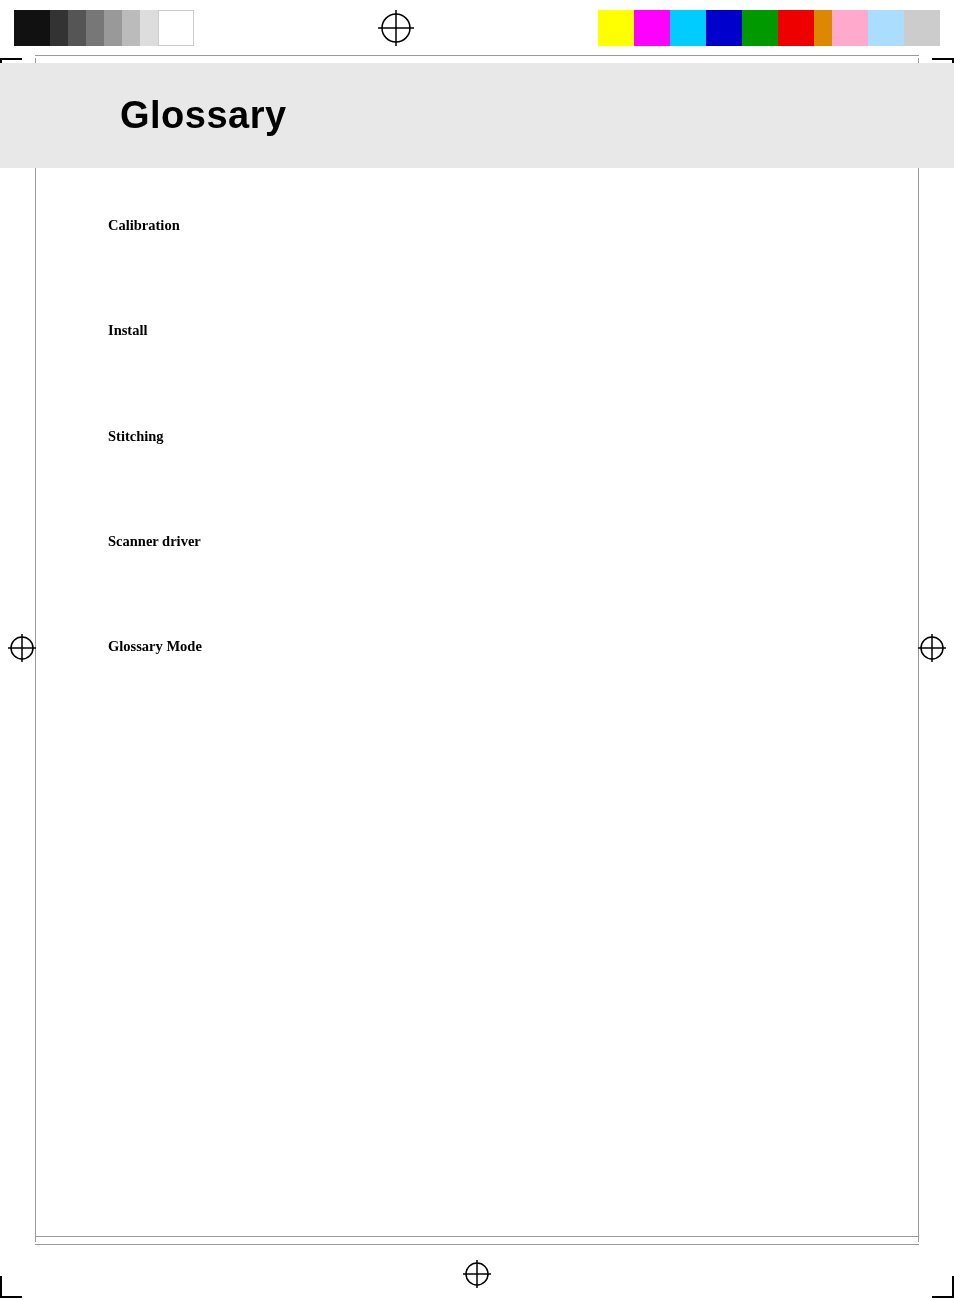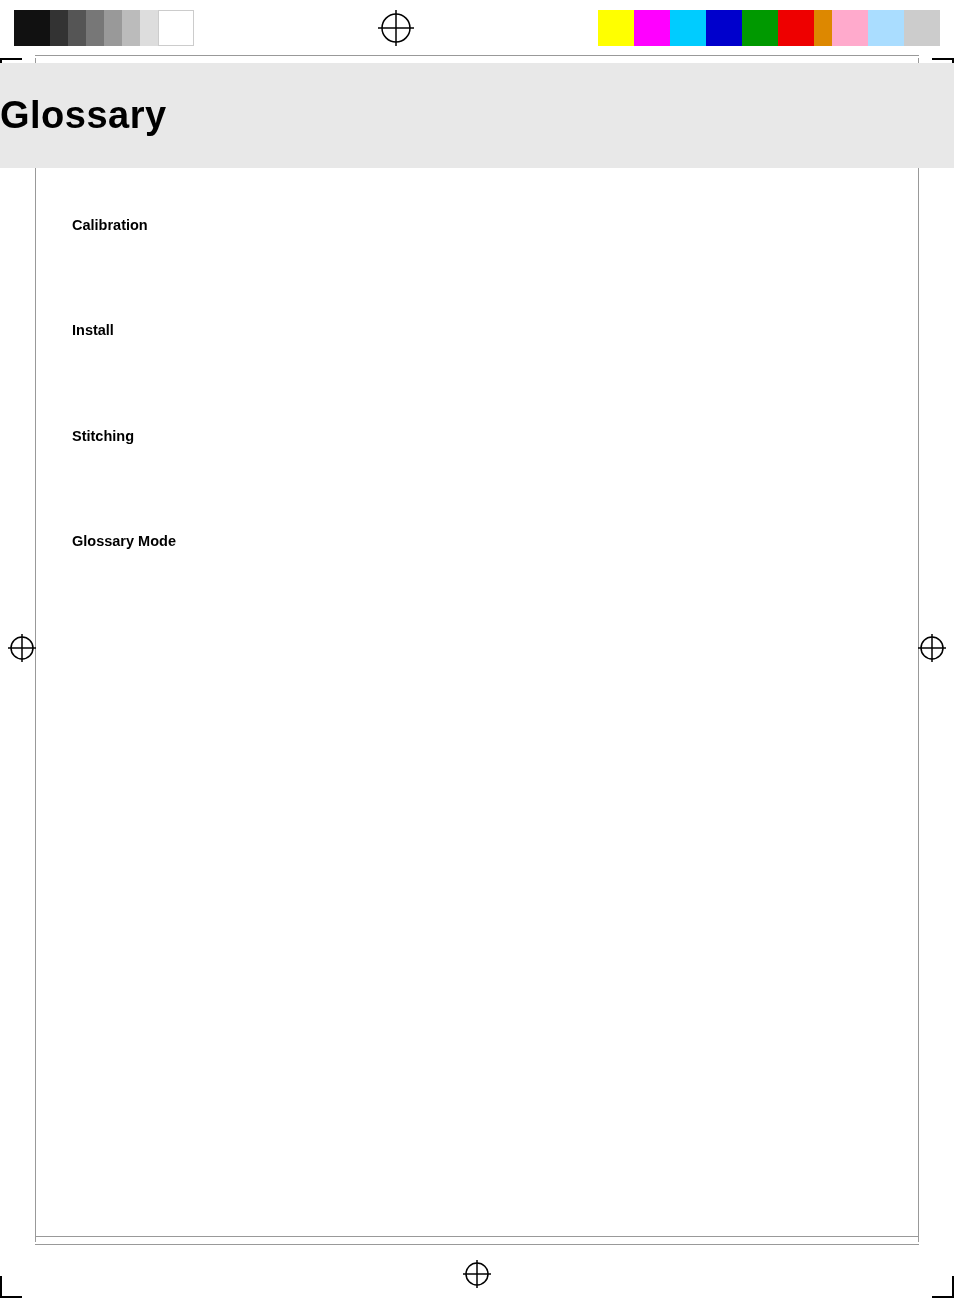--- a/index.html
+++ b/index.html
@@ -76,37 +76,39 @@
     
     .header-section {
       position: absolute;
       top: 63px;
       left: 0;
       right: 0;
       height: 105px;
       background: #e8e8e8;
       display: flex;
       align-items: center;
+      padding-left: 120px;
     }
 
     .page-title {
       font-size: 38px;
       font-weight: 900;
       color: #000;
       letter-spacing: 0.5px;
     }
 
     
     .content-area {
       position: absolute;
       top: 185px;
       left: 0;
       right: 0;
       bottom: 65px;
-      padding: 30px 72px;
+      padding: 30px 108px;
+      font-family: Liberation Serif, serif;
     }
 
     .glossary-term {
       margin-bottom: 85px;
     }
 
     .term-label {
       font-size: 14.5px;
       font-weight: 700;
       color: #000;
@@ -277,19 +279,22 @@
   </div>
 
   <div class="glossary-term">
     <span class="term-label">Install</span>
   </div>
 
   <div class="glossary-term">
     <span class="term-label">Stitching</span>
   </div>
 
+  <div class="glossary-term">
+    <span class="term-label">Scanner driver</span>
+  </div>
 
   <div class="glossary-term">
     <span class="term-label">Glossary Mode</span>
   </div>
 
 
 </div>
 
 </body></html>

